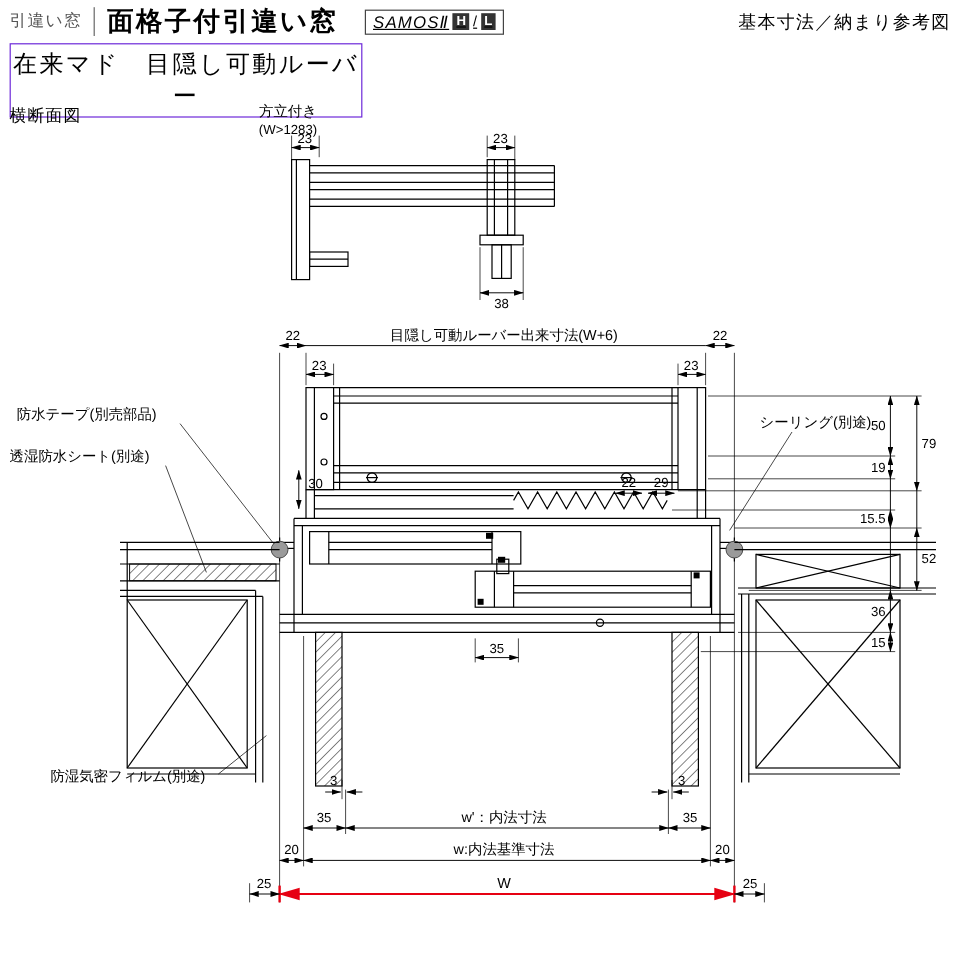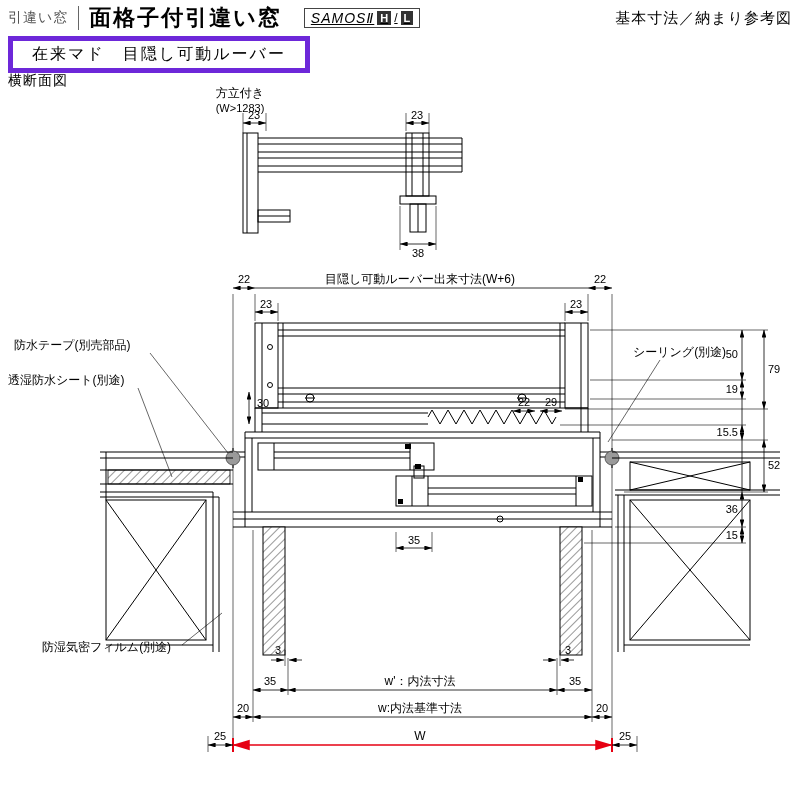--- a/index.html
+++ b/index.html
@@ -9,22 +9,22 @@
   }
   .header{position:absolute;top:0;left:0;width:784px;height:32px;display:flex;align-items:center;padding:2px 8px;}
   .h-cat{font-size:14px;color:#555;letter-spacing:1px;}
   .h-div{width:1px;height:24px;background:#666;margin:0 10px;}
   .h-title{font-size:22px;font-weight:bold;letter-spacing:2px;}
   .series-box{display:inline-flex;align-items:center;border:1px solid #444;padding:1px 6px;margin-left:22px;font-size:14px;gap:3px;text-decoration:underline;}
   .series-name{font-style:italic;letter-spacing:1px;}
   .badge{background:#333;color:#fff;font-size:11px;padding:0 3px;line-height:14px;font-weight:bold;}
   .badge-sep{font-size:12px;}
   .h-note{margin-left:auto;font-size:15px;letter-spacing:1px;}
-  .subtitle-box{position:absolute;top:36px;left:8px;width:292px;border:5px solid #6d28d9;text-align:center;font-size:16px;padding:3px 0;letter-spacing:2px;}
-  .section-label{position:absolute;top:72px;left:8px;font-size:14px;letter-spacing:1px;}
+  .subtitle-box{position:absolute;top:36px;left:8px;width:292px;border:1px solid #6d28d9;text-align:center;font-size:20px;padding:3px 0;letter-spacing:2px;}
+  .section-label{position:absolute;top:88px;left:8px;font-size:14px;letter-spacing:1px;}
   svg{position:absolute;top:0;left:0;}
   svg text{font-family:"Liberation Sans","DejaVu Sans",sans-serif;fill:#000;}
   .t11{font-size:11px;}
   .t12{font-size:12px;}
   .ln{stroke:#000;stroke-width:1;fill:none;}
   .thin{stroke:#000;stroke-width:0.6;fill:none;}
   .dim{stroke:#000;stroke-width:0.8;fill:none;}
   .blk{fill:#000;stroke:none;}
 </style>
 </head>

